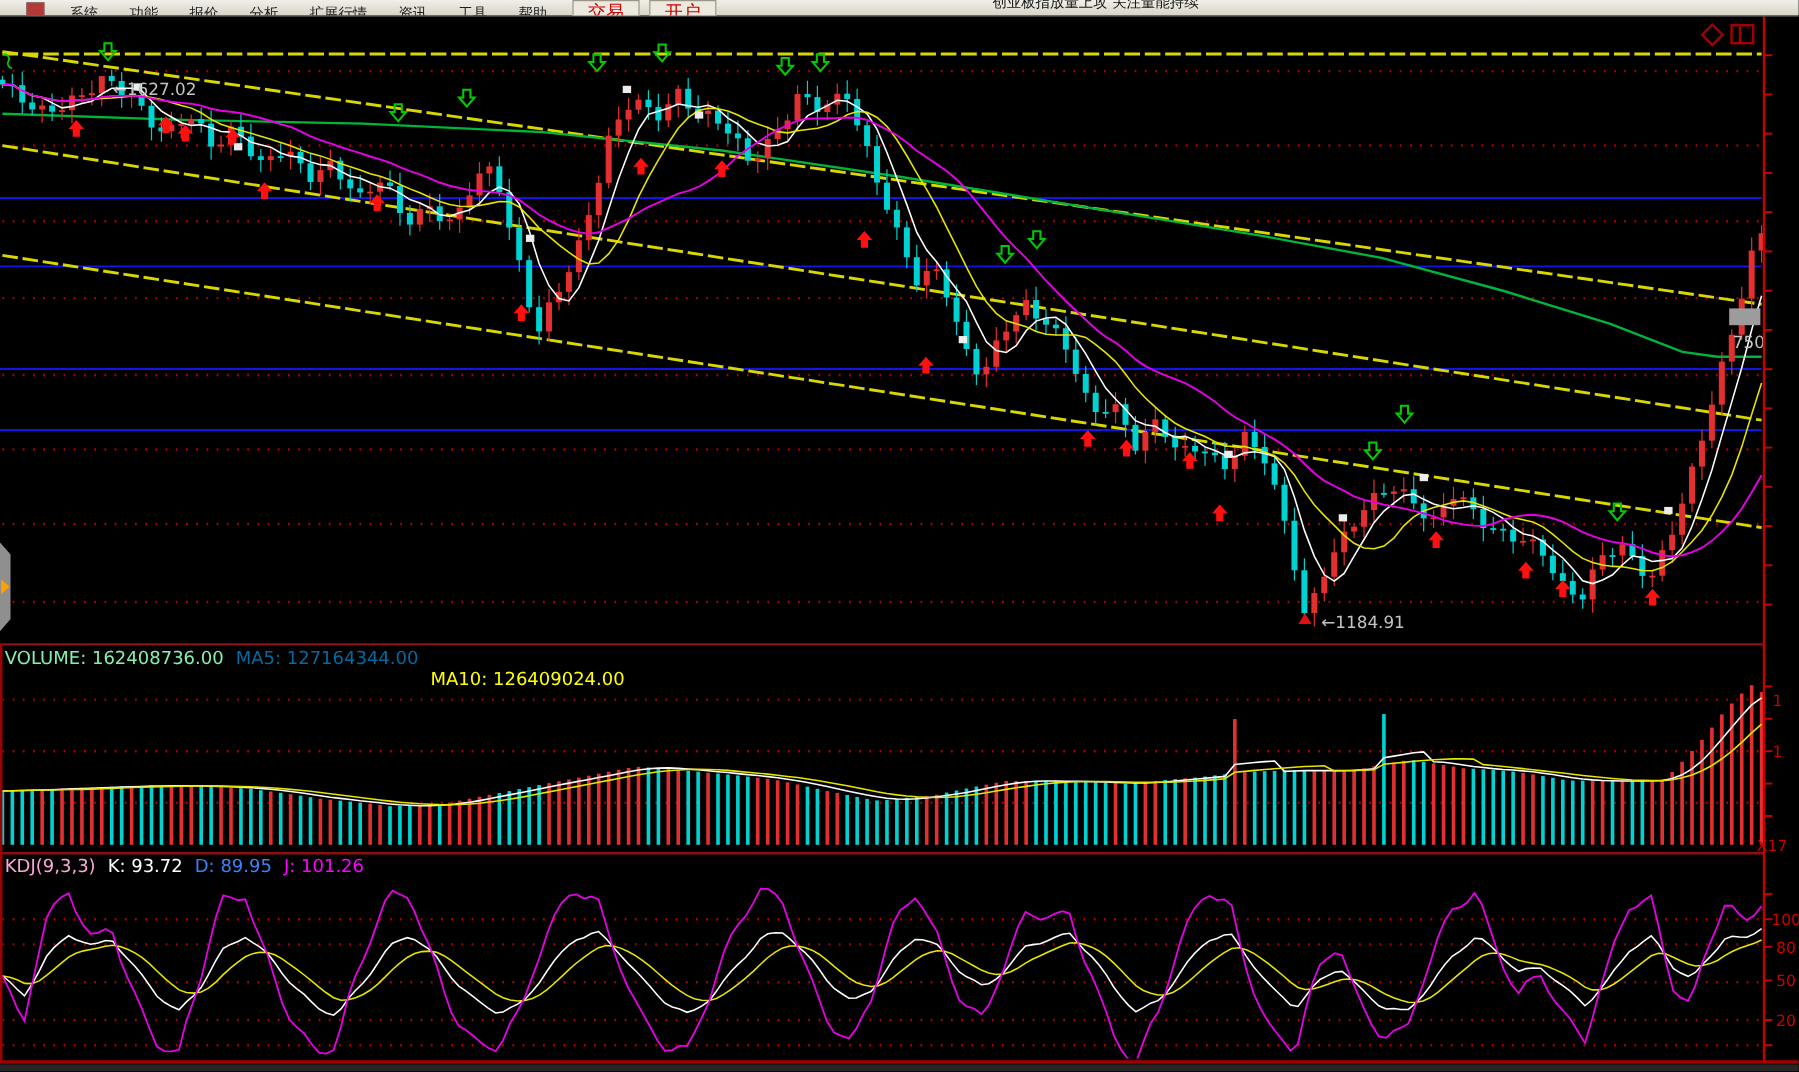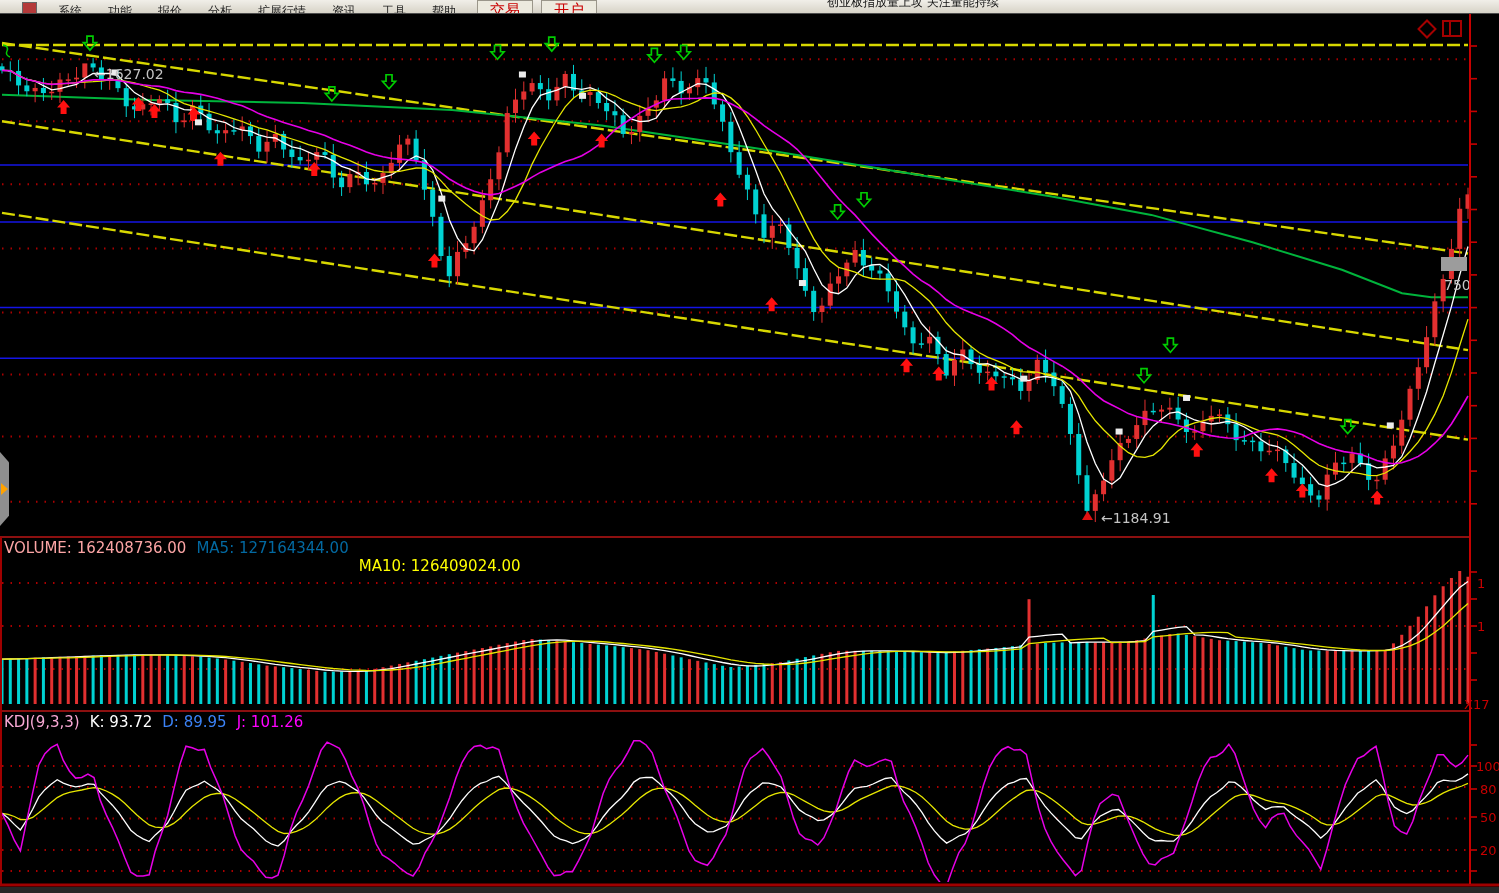--- a/index.html
+++ b/index.html
@@ -43,21 +43,21 @@
     <span class="ticker">创业板指放量上攻 关注量能持续</span>
   </div>
 
 
   <div id="cornericons">
     <span class="diamond"></span>
     <span class="bookicon"></span>
   </div>
 
   <div class="trow" style="top:539px" id="volrow">
-      <span style="color: #fca5a5;">VOLUME: 162408736.00</span>
+      <span style="color: #86efac;">VOLUME: 162408736.00</span>
       <span style="color: #0369a1;">MA5: 127164344.00</span>
       <span style="color: rgb(255, 255, 0); margin-top: 36px;">MA10: 126409024.00</span>
     </div>
   <div class="trow" style="top:713px" id="kdjrow">
       <span style="color: #f9a8d4;">KDJ(9,3,3)</span>
       <span style="color: rgb(255, 255, 255);">K: 93.72</span>
       <span style="color: #3b82f6;">D: 89.95</span>
       <span style="color: rgb(255, 0, 255);">J: 101.26</span>
     </div>
 

